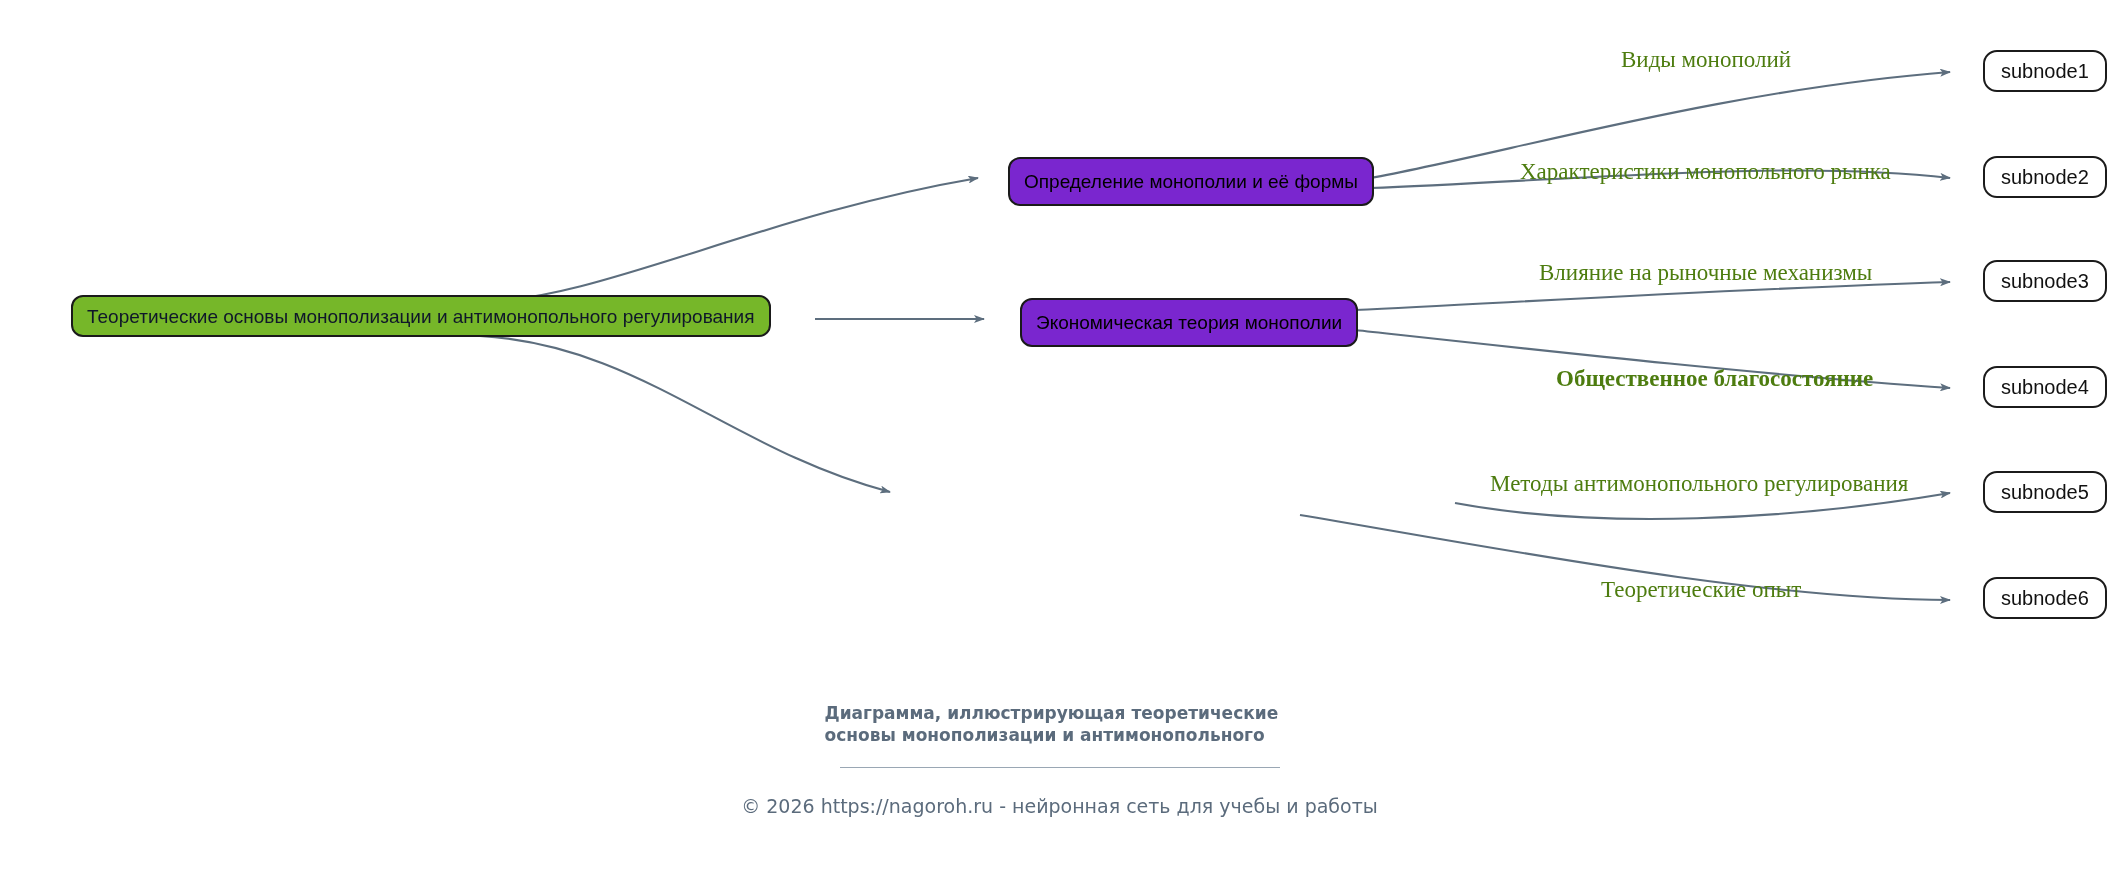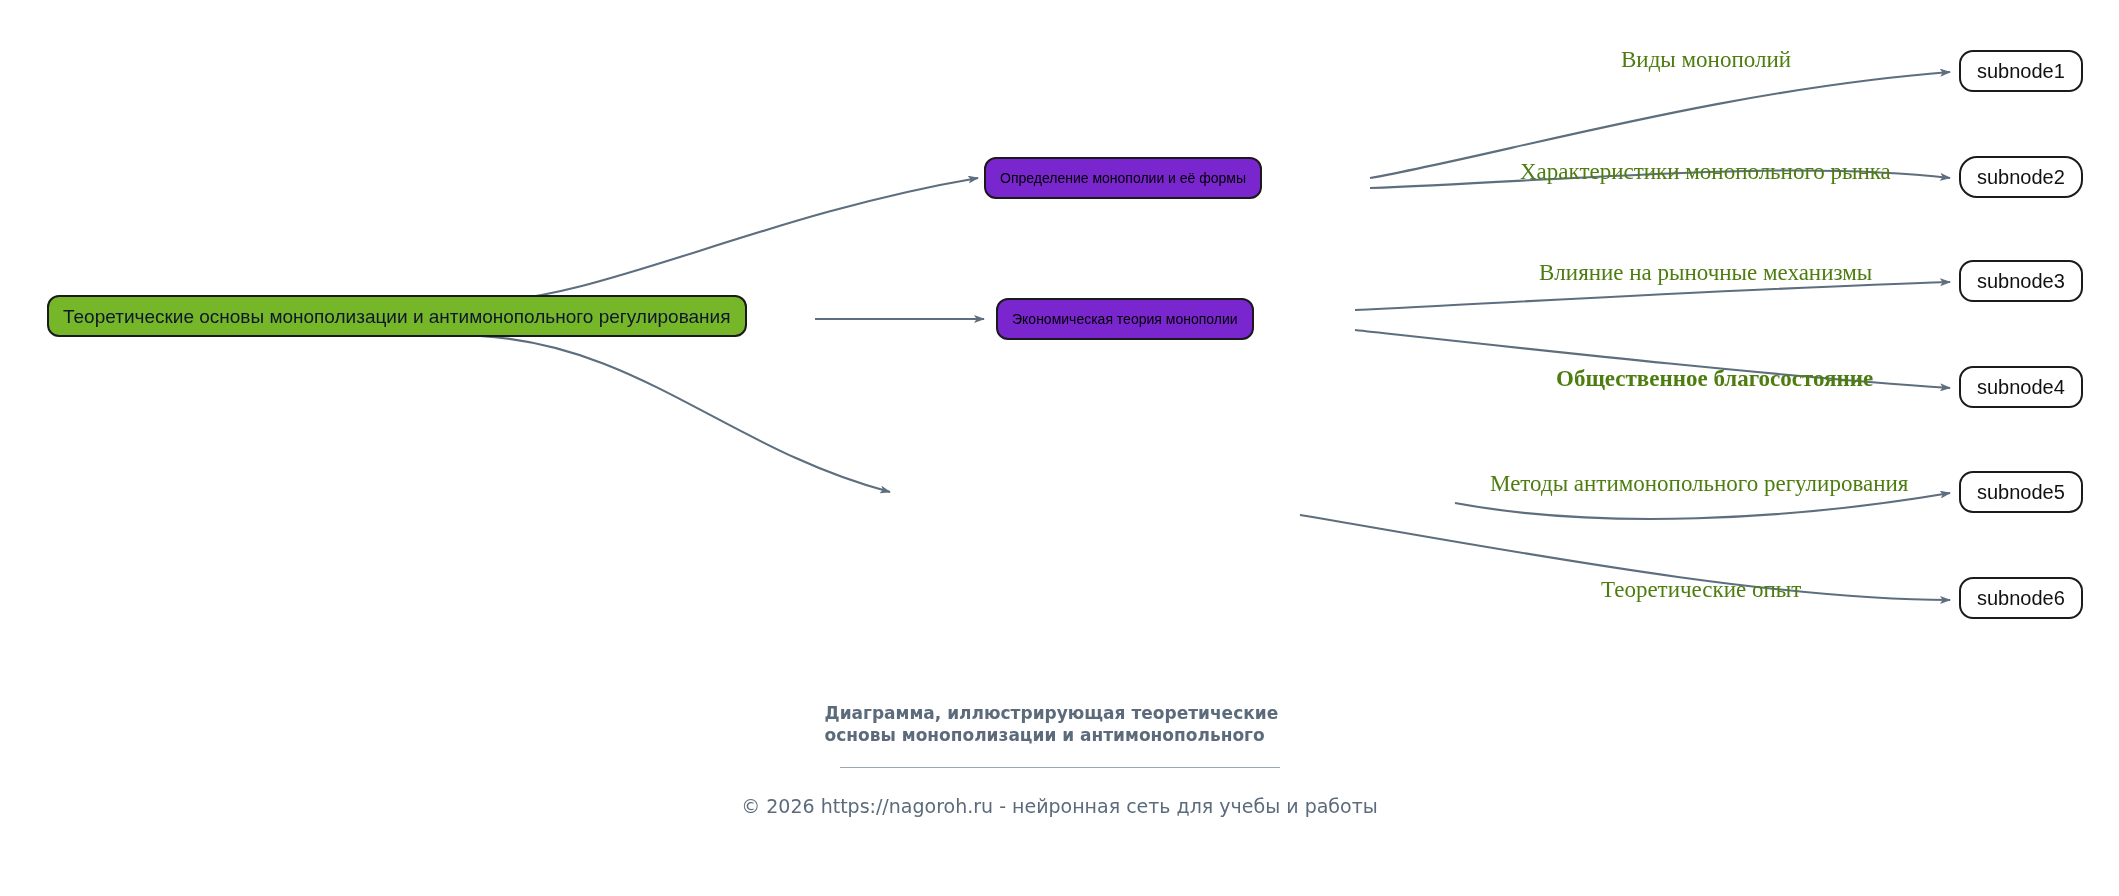--- a/index.html
+++ b/index.html
@@ -31,34 +31,35 @@
   .node {
     position: absolute;
     box-sizing: border-box;
     display: flex;
     align-items: center;
     justify-content: flex-start;
     border-radius: 12px;
     border: 2px solid #1a1a1a;
     white-space: nowrap;
     line-height: 1;
+    margin-left: 24px;
   }
   .node-root {
     background: #76b729;
     color: #0f172a;
     font-size: 19px;
     padding: 0 14px;
     height: 42px;
   }
   .node-branch {
     background: #7a26cf;
     color: #000000;
-    font-size: 14px;
+    font-size: 19px;
     padding: 16px 14px;
-    height: 42px;
+    height: 49px;
   }
   .node-leaf {
     background: #ffffff;
     color: #111111;
     font-size: 20px;
     border: 2px solid #1b1b1b;
     border-radius: 14px;
     padding: 0 16px;
     height: 42px;
   }
@@ -137,21 +138,21 @@
 
   <div class="node node-branch" style="left:996px; top:298px;">
     <span>Экономическая теория монополии</span>
   </div>
 
 
   <div class="node node-leaf" style="left:1959px; top:50px;">
     <span>subnode1</span>
   </div>
 
-  <div class="node node-leaf" style="left:1959px; top:156px;border-radius:18px;">
+  <div class="node node-leaf" style="left:1959px; top:156px;">
     <span>subnode2</span>
   </div>
 
   <div class="node node-leaf" style="left:1959px; top:260px;">
     <span>subnode3</span>
   </div>
 
   <div class="node node-leaf" style="left:1959px; top:366px;">
     <span>subnode4</span>
   </div>

